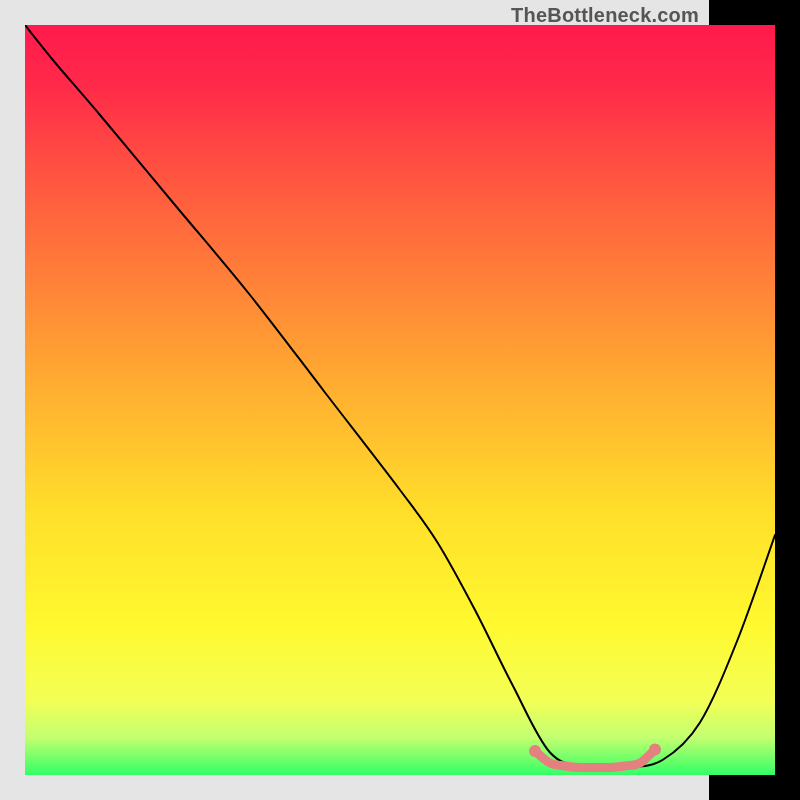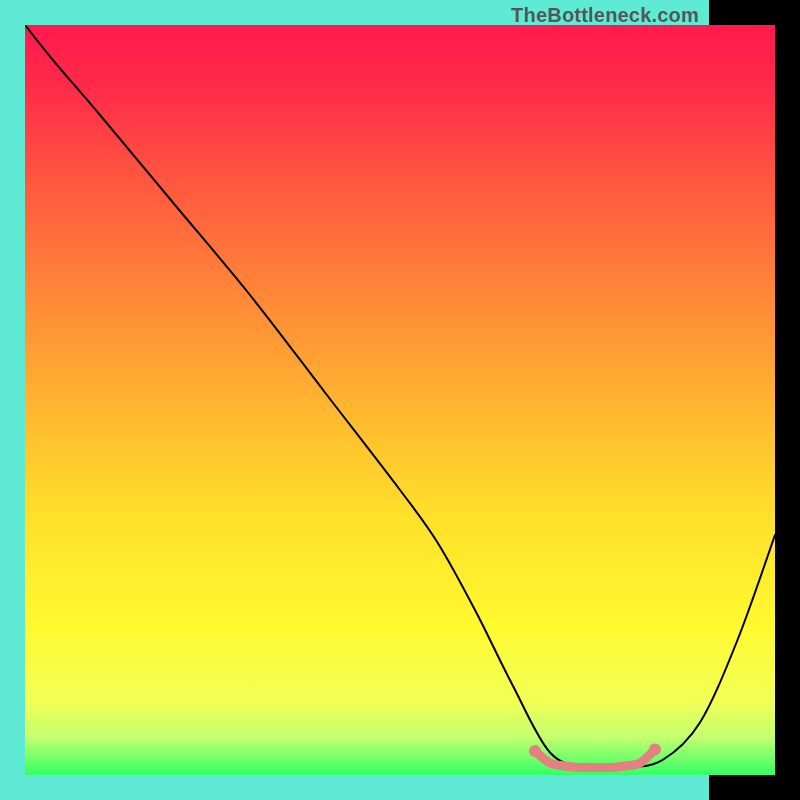--- a/index.html
+++ b/index.html
@@ -8,21 +8,21 @@
     width: 800px;
     height: 800px;
     background: #000;
     font-family: Arial, Helvetica, sans-serif;
     overflow: hidden;
   }
   .frame {
     position: relative;
     width: 709px;
     height: 800px;
-    background: #5eead4;
+    background: #e5e5e5;
   }
   .watermark {
     position: absolute;
     top: 4px;
     right: 10px;
     color: #555;
     font-size: 20px;
     font-weight: 600;
     letter-spacing: 0.2px;
     z-index: 5;

